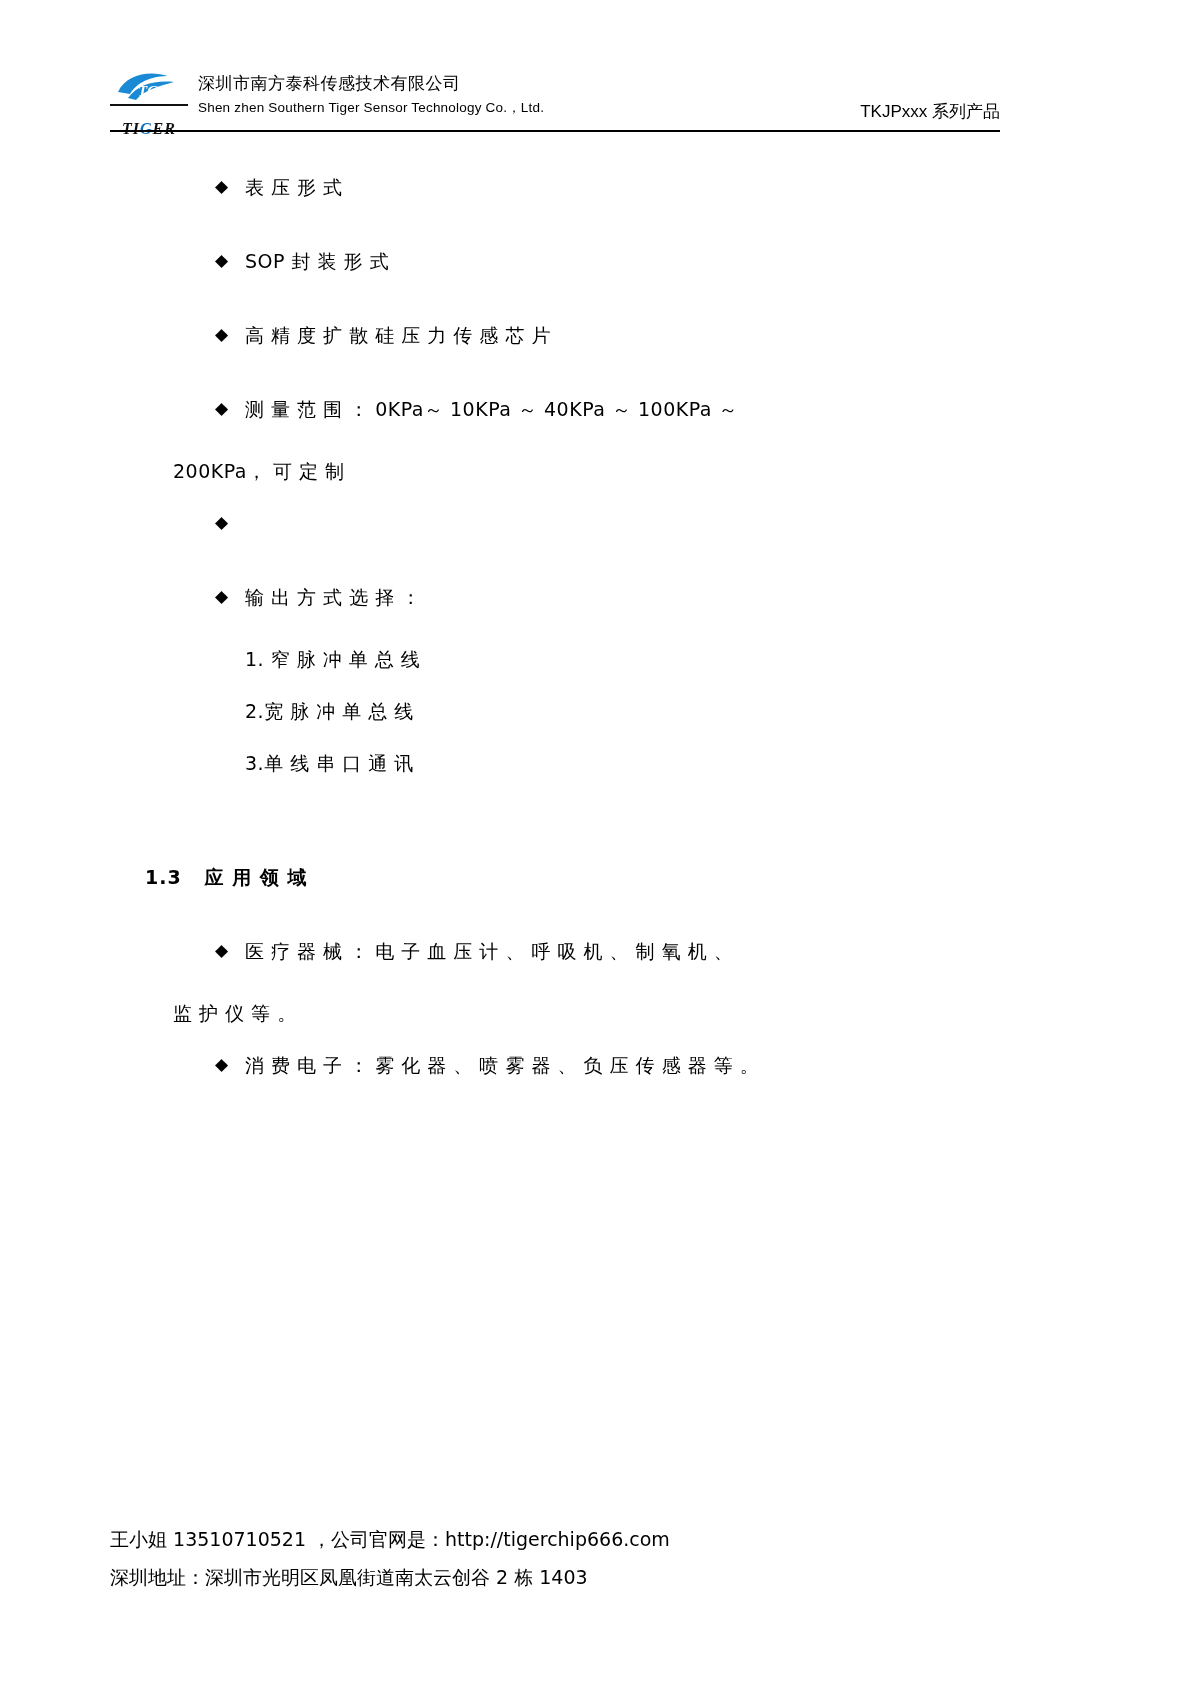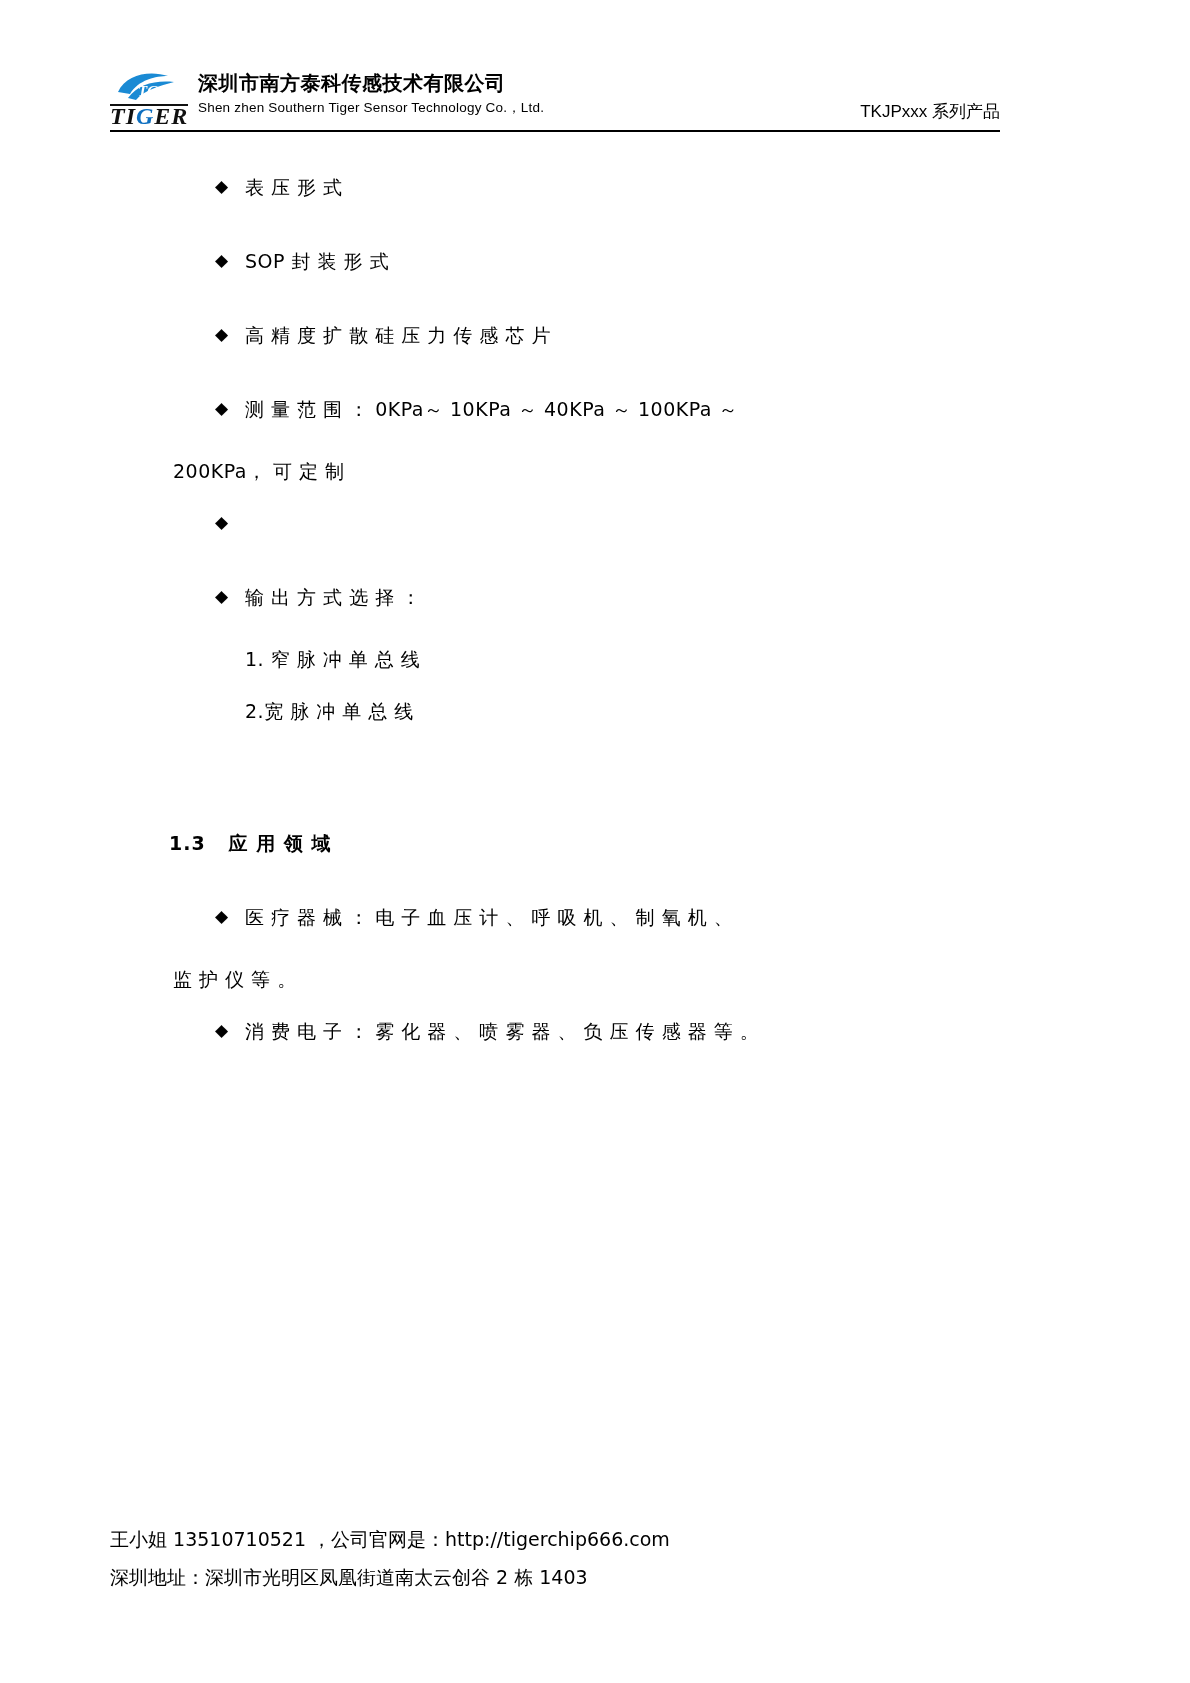--- a/index.html
+++ b/index.html
@@ -51,47 +51,47 @@
   .logo-swoosh {
     position: absolute;
     left: 6px;
     top: 4px;
     width: 64px;
     height: 34px;
   }
   .logo-word {
     position: absolute;
     left: 0px;
-    top: 40px;
+    top: 53px;
     width: 78px;
     text-align: center;
     font-family: "Liberation Serif", serif;
     font-weight: bold;
     font-style: italic;
-    font-size: 24px;
+    font-size: 16px;
     letter-spacing: 1px;
     color: #111;
     line-height: 20px;
   }
   .logo-word .accent { color: #0e6fc0; }
   .logo-rule {
     position: absolute;
     left: 0;
     top: 38px;
     width: 78px;
     height: 2px;
     background: #111;
   }
   .brand-text {
     padding-top: 2px;
   }
   .brand-cn {
     font-family: "DejaVu Sans", sans-serif;
-    font-weight: bold;
-    font-size: 20px;
+    font-weight: normal;
+    font-size: 17px;
     line-height: 30px;
     letter-spacing: 0.5px;
     color: #000;
   }
   .brand-en {
     font-family: "Liberation Sans", sans-serif;
     font-size: 13.5px;
     line-height: 20px;
     letter-spacing: 0.2px;
     color: #000;
@@ -162,21 +162,21 @@
   .spacer-md { height: 40px; }
   .spacer-sm { height: 28px; }
   .spacer-xs { height: 18px; }
 
   .section-heading {
     font-family: "DejaVu Sans", sans-serif;
     font-weight: bold;
     font-size: 19px;
     line-height: 34px;
     letter-spacing: 1px;
-    margin-left: 59px;
+    margin-left: 35px;
     color: #000;
   }
 
   
   .footer {
     position: absolute;
     left: 110px;
     top: 1520px;
     width: 920px;
     font-family: "DejaVu Sans", sans-serif;
@@ -263,20 +263,21 @@
     <div class="spacer-sm"></div>
 
     <div class="sub-item">1. 窄 脉 冲 单 总 线</div>
 
     <div class="spacer-xs"></div>
 
     <div class="sub-item">2.宽 脉 冲 单 总 线</div>
 
     <div class="spacer-xs"></div>
 
+    <div class="sub-item">3.单 线 串 口 通 讯</div>
 
     <div class="spacer-lg"></div>
     <div class="spacer-sm"></div>
 
     <div class="section-heading">
       <span>1.3</span>&nbsp;&nbsp;
       <span>应 用 领 域</span>
     </div>
 
     <div class="spacer-md"></div>

